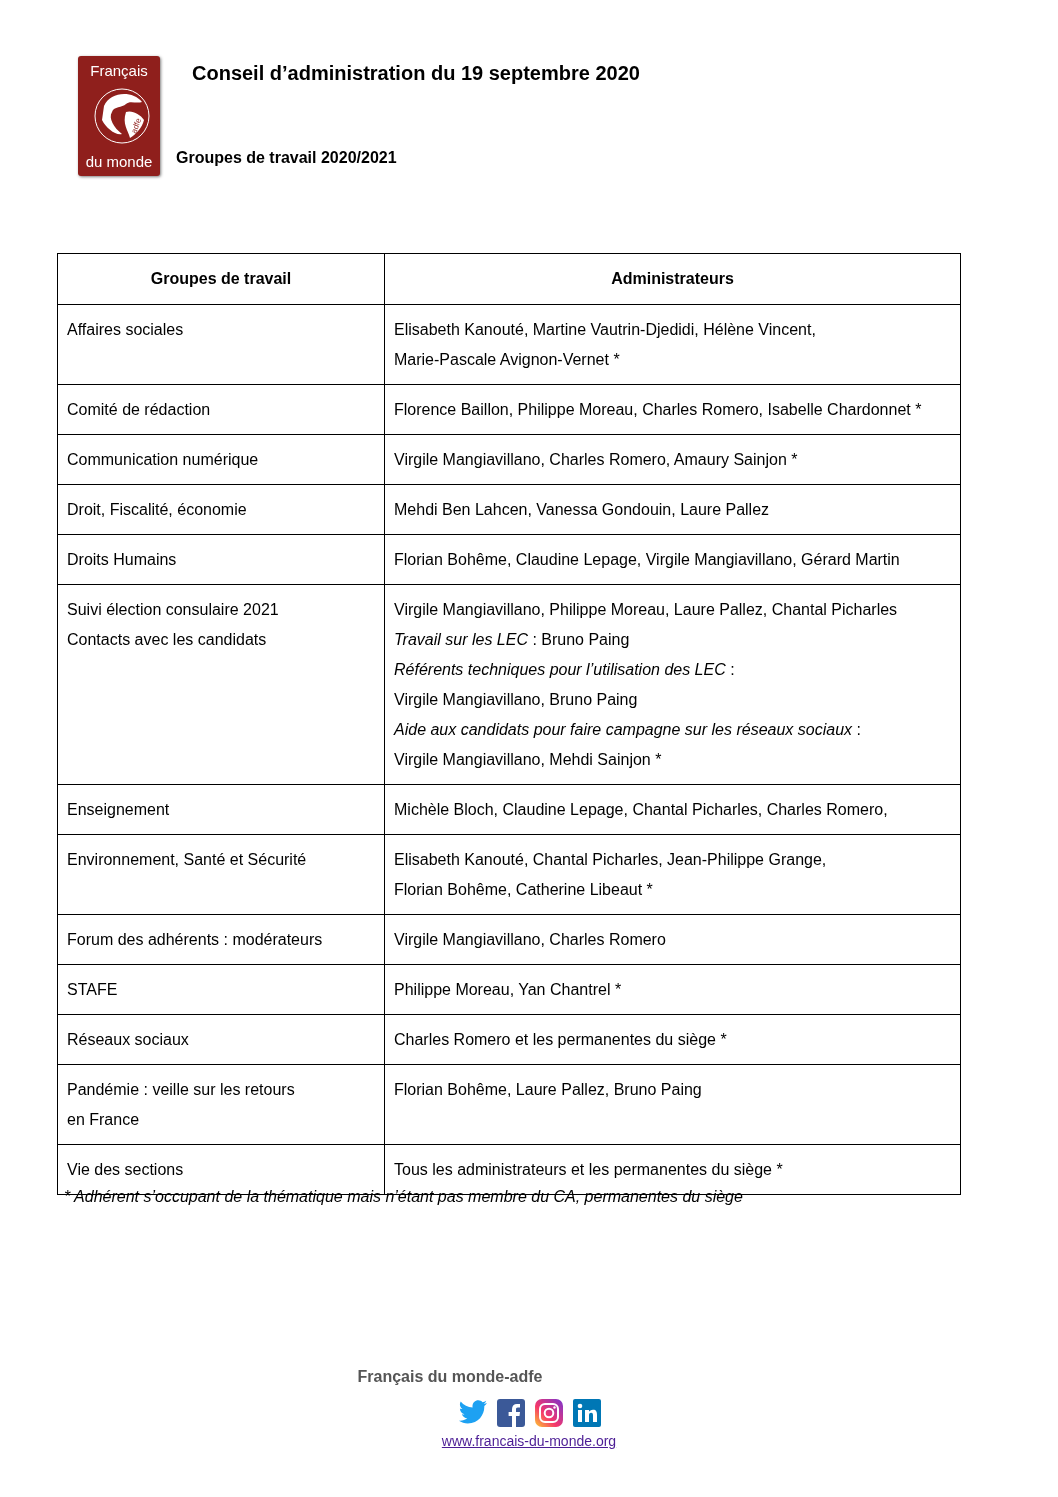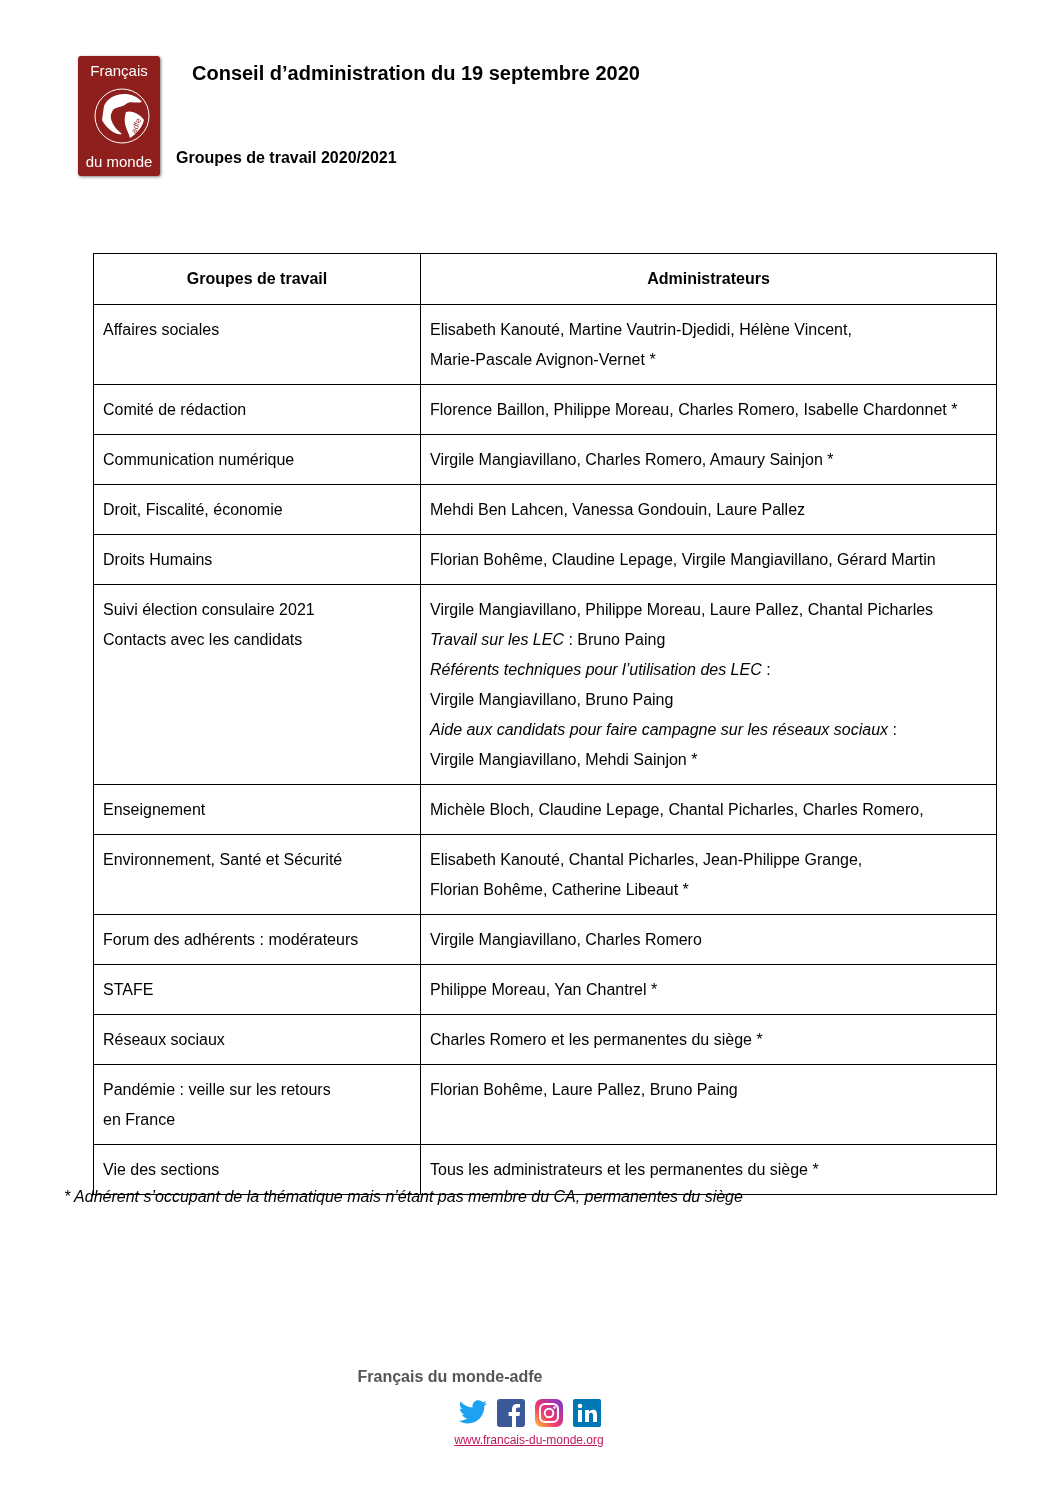--- a/index.html
+++ b/index.html
@@ -10,39 +10,39 @@
           background: #8f1f1c; border-radius: 3px; box-shadow: 1px 1px 3px rgba(0,0,0,0.5);
           color: #fff; text-align: center; font-family: "Liberation Sans", sans-serif; }
   .logo .top { position: absolute; top: 6px; left: 0; right: 0; font-size: 15px; }
   .logo .bottom { position: absolute; bottom: 6px; left: 0; right: 0; font-size: 15px; }
   .logo svg { position: absolute; left: 14px; top: 28px; }
 
   .title1 { position: absolute; left: 192px; top: 62px; font-size: 20px; font-weight: bold; }
   .title2 { position: absolute; left: 176px; top: 149px; font-size: 16px; font-weight: bold; text-align: center; }
 
   table.groups { position: absolute; left: 57px; top: 253px; width: 904px;
-                 border-collapse: collapse; font-size: 16px; margin-left: 36px; }
+                 border-collapse: collapse; font-size: 16px; }
   table.groups td, table.groups th { border: 1.5px solid #000; vertical-align: top;
                  padding: 10px 9px 9px 9px; line-height: 30px; }
   table.groups th { font-weight: bold; text-align: center; padding: 6px 9px; height: 38px; vertical-align: middle; }
   table.groups td.group { width: 308px; font-weight: normal; }
   table.groups td.admins { font-weight: normal; }
   .line { display: block; }
   .line + .line { margin-top: 0; }
   .gap { margin-top: 8px; }
   .ital { font-style: italic; }
 
   .footnote { position: absolute; left: 64px; top: 1188px; font-size: 16px; font-style: italic; }
 
   .footer-title { position: absolute; left: 0; width: 900px; top: 1368px; text-align: center;
                   font-size: 16px; font-weight: bold; color: #555; }
   .social { position: absolute; left: 458px; top: 1398px; display: flex; gap: 8px; }
   .social span { width: 30px; height: 30px; display: inline-flex; align-items: center; justify-content: center; }
   .footer-link { position: absolute; left: 0; width: 1058px; top: 1433px; text-align: center;
-                 font-size: 12px; color: #be185d; text-decoration: underline; }
+                 font-size: 14px; color: #4c1d95; text-decoration: underline; }
 </style>
 </head>
 <body>
 
 <div class="logo">
   <span class="top">Français</span>
   <svg width="60" height="64" viewBox="0 0 60 64">
     <circle cx="30" cy="32" r="27" fill="none" stroke="#fff" stroke-width="1"></circle>
     <path d="M12 22 C18 8, 40 6, 50 18 C44 20, 38 16, 34 20 C30 24, 22 22, 20 28 C16 34, 22 44, 30 50 C24 52, 14 44, 10 36 Z" fill="#fff"></path>
     <path d="M34 28 C40 26, 48 30, 52 36 C50 44, 44 50, 38 54 C36 46, 30 40, 34 28 Z" fill="#fff"></path>

